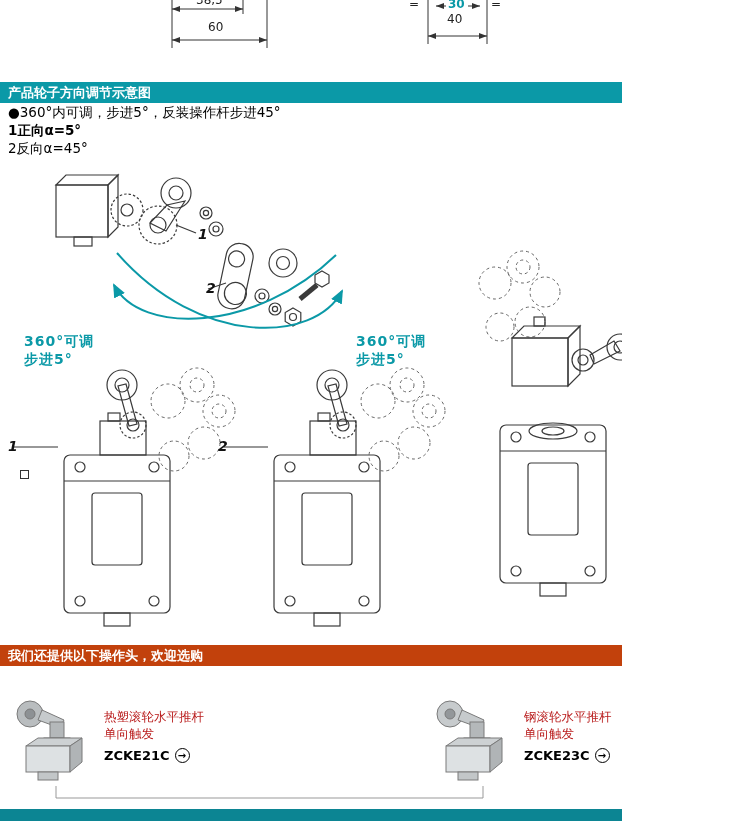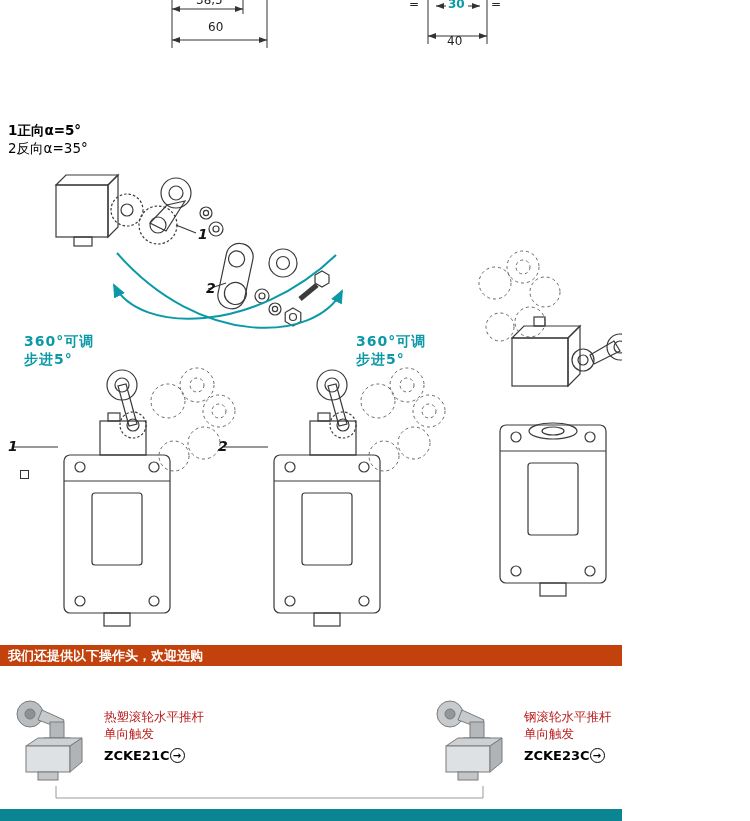--- a/index.html
+++ b/index.html
@@ -23,21 +23,21 @@
   .marker { position:absolute; font-weight:bold; font-style:italic; font-size:14px; color:#111; }
 
   .sq { position:absolute; width:9px; height:9px; border:1.4px solid #333; background:#fff; }
 
   .svg-abs { position:absolute; }
 
   .product { position:absolute; width:340px; height:92px; }
   .p-img { position:absolute; left:0; top:0; }
   .p-text { position:absolute; left:96px; top:10px; }
   .p-desc { font-size:12.5px; color:#b91c1c; line-height:17px; white-space:nowrap; }
-  .p-code-row { display:flex; align-items:center; margin-top:6px; cursor:pointer; }
+  .p-code-row { display:flex; align-items:center; gap:5px; margin-top:6px; cursor:pointer; }
   .p-code { font-size:13px; font-weight:bold; color:#000; }
   .arrow-circle { display:inline-block; width:15px; height:15px; border:1.5px solid #000;
                   border-radius:50%; font-size:10px; line-height:13px; text-align:center;
                   font-weight:bold; color:#000; }
 
   .bottom-bar { position:absolute; left:0; top:809px; width:750px; height:12px; background:#0c8593; }
 </style>
 </head>
 <body>
 
@@ -60,25 +60,27 @@
       <line x1="428" y1="36" x2="487" y2="36" marker-start="url(#da)" marker-end="url(#da)"></line>
       <line x1="436" y1="6" x2="446" y2="6" marker-start="url(#da)"></line>
       <line x1="468" y1="6" x2="480" y2="6" marker-end="url(#da)"></line>
     </g>
   </svg>
   <span class="dim-text" style="left:196px; top:-7px;">38,5</span>
   <span class="dim-text" style="left:208px; top:20px;text-align:center;">60</span>
   <span class="dim-text" style="left:409px; top:-3px;">=</span>
   <span class="dim-text dim-teal" style="left:448px; top:-3px;">30</span>
   <span class="dim-text" style="left:491px; top:-3px;">=</span>
-  <span class="dim-text" style="left:447px; top:34px;">40</span>
-
-
+  <span class="dim-text" style="left:447px; top:12px;">40</span>
+
+  <div class="banner banner-teal">产品轮子方向调节示意图</div>
+
+  <div class="note-line" style="top:104px;">●360°内可调，步进5°，反装操作杆步进45°</div>
   <div class="note-line" style="top:122px;font-weight:bold;">1正向α=5°</div>
-  <div class="note-line" style="top:140px;">2反向α=35°</div>
+  <div class="note-line" style="top:140px;">2反向α=45°</div>
 
   <svg class="svg-abs" style="left:0; top:163px;" width="750" height="480" viewBox="0 0 750 480">
     <defs>
       <marker id="arrT" markerWidth="8" markerHeight="8" refX="6" refY="3" orient="auto">
         <path d="M0,0 L7,3 L0,6 z" fill="#0b99a7"></path>
       </marker>
       <g id="swbody" fill="none" stroke="#3a3a3a" stroke-width="1.2">
         <rect x="0" y="0" width="106" height="158" rx="6"></rect>
         <line x1="0" y1="26" x2="106" y2="26"></line>
         <circle cx="16" cy="12" r="5"></circle>

